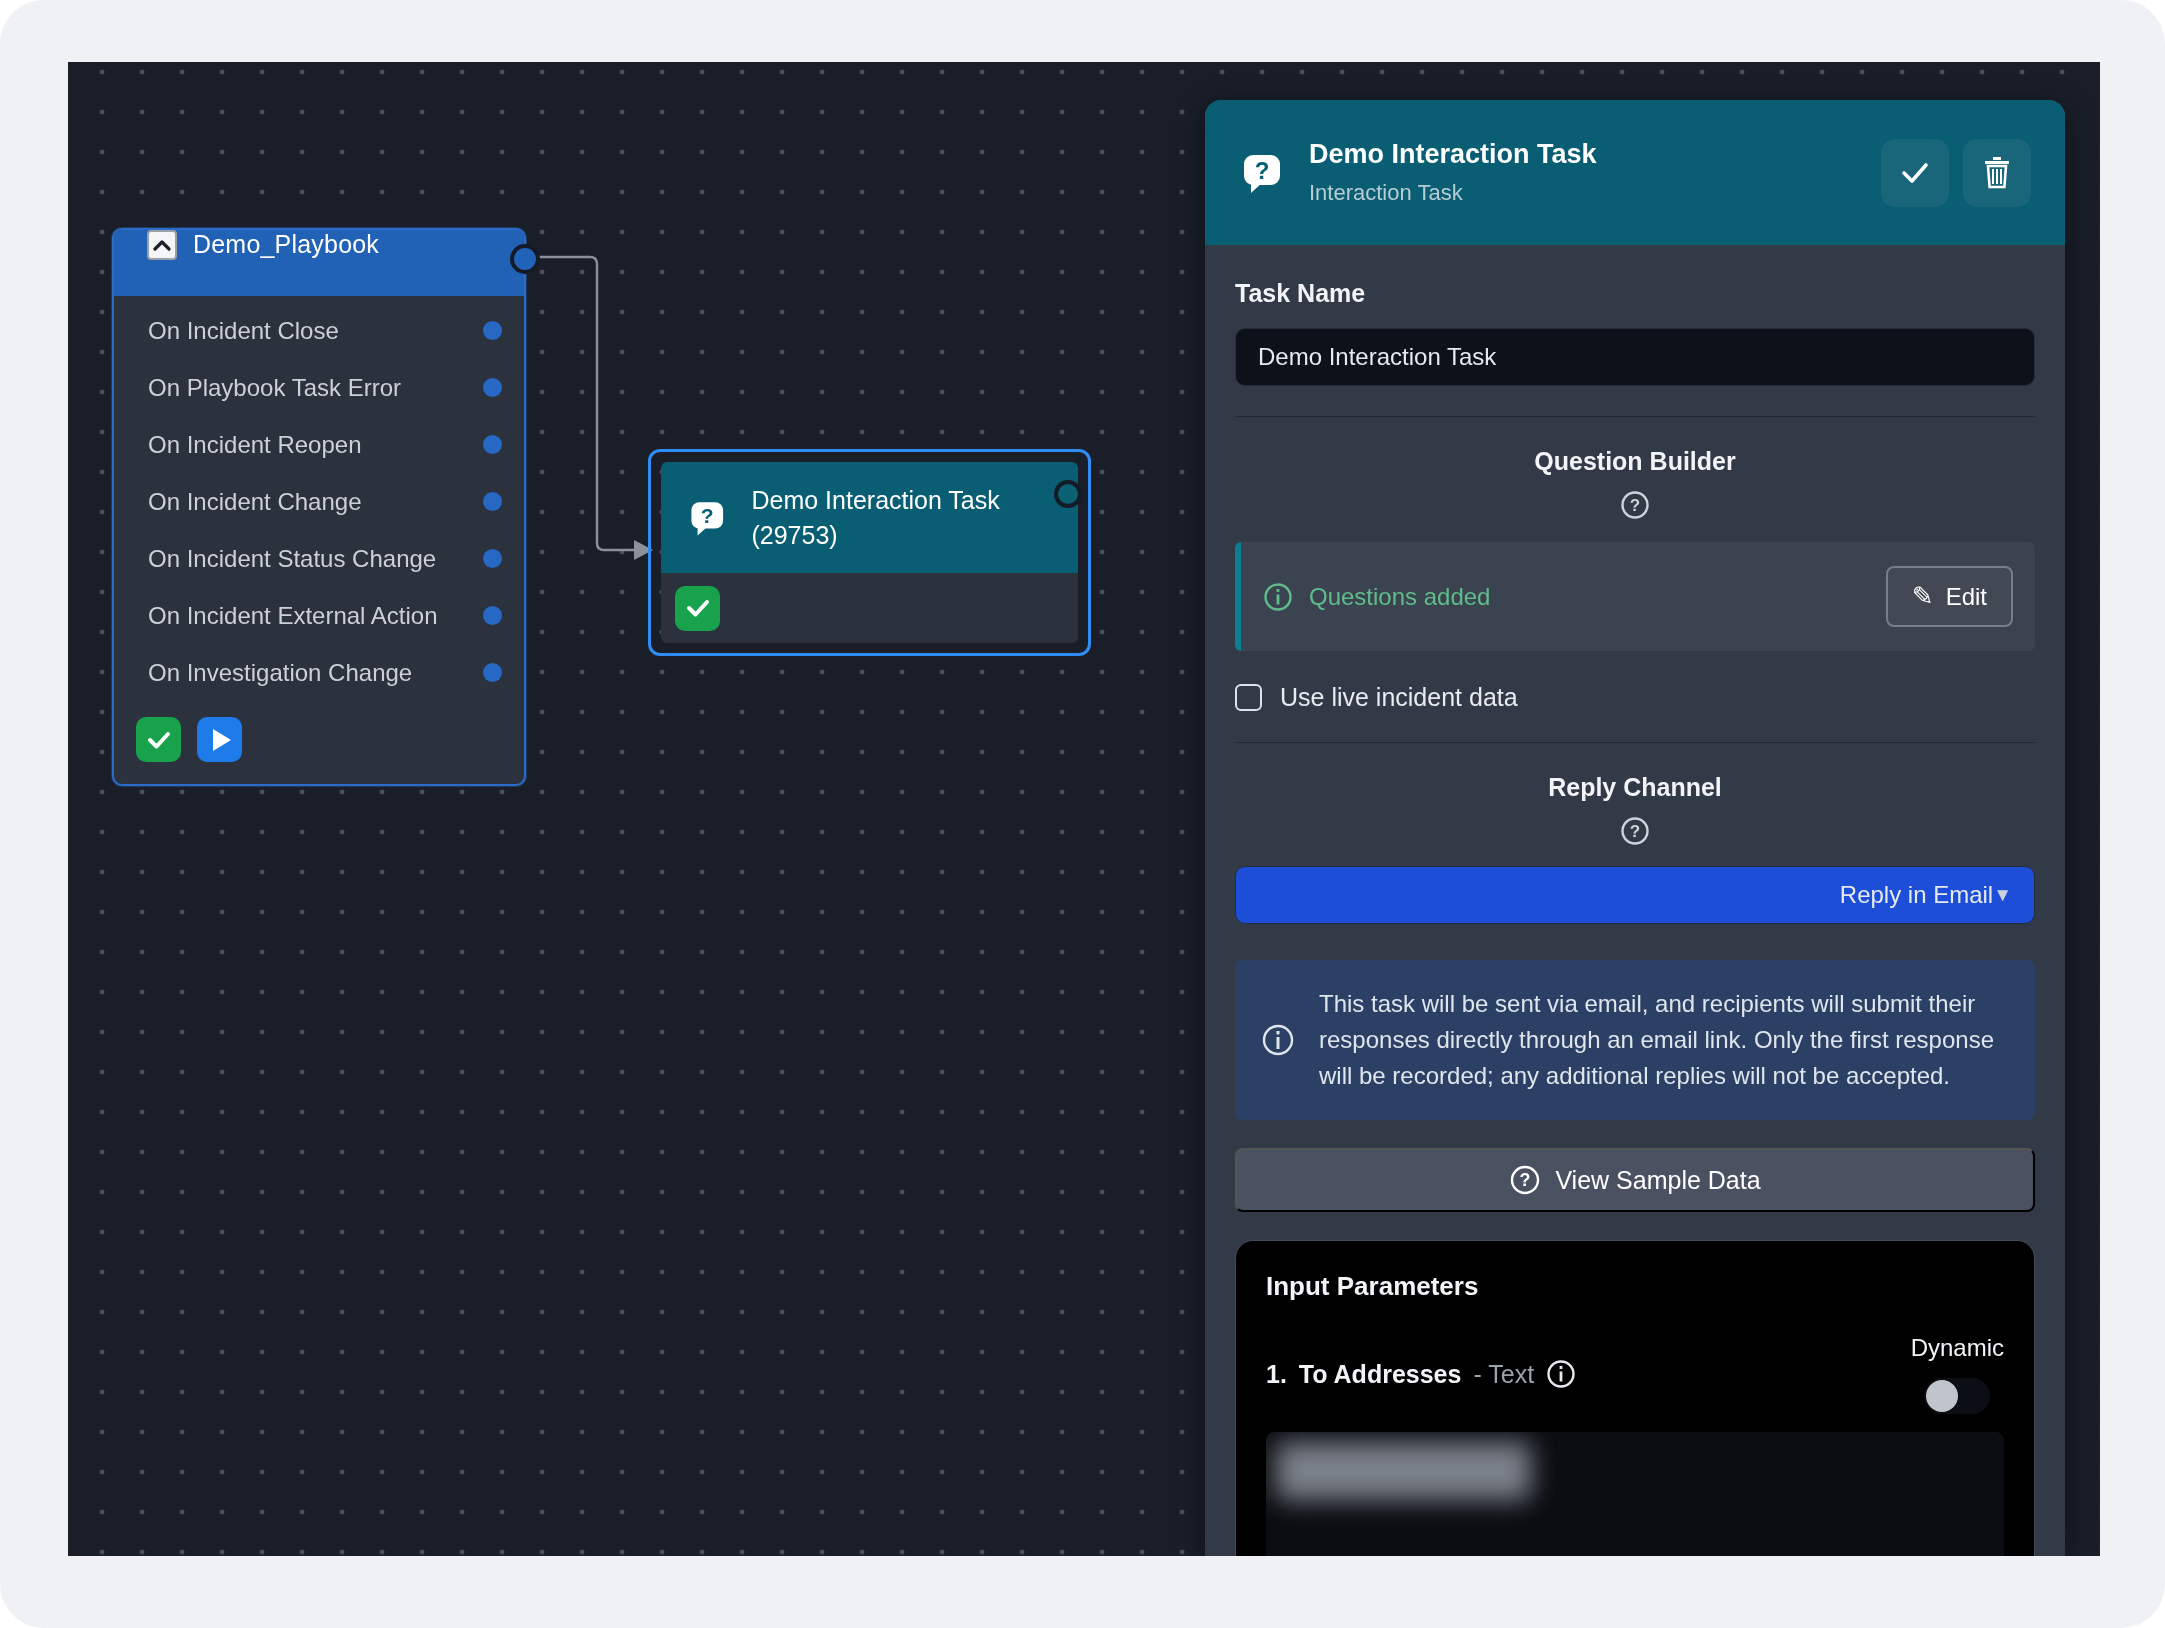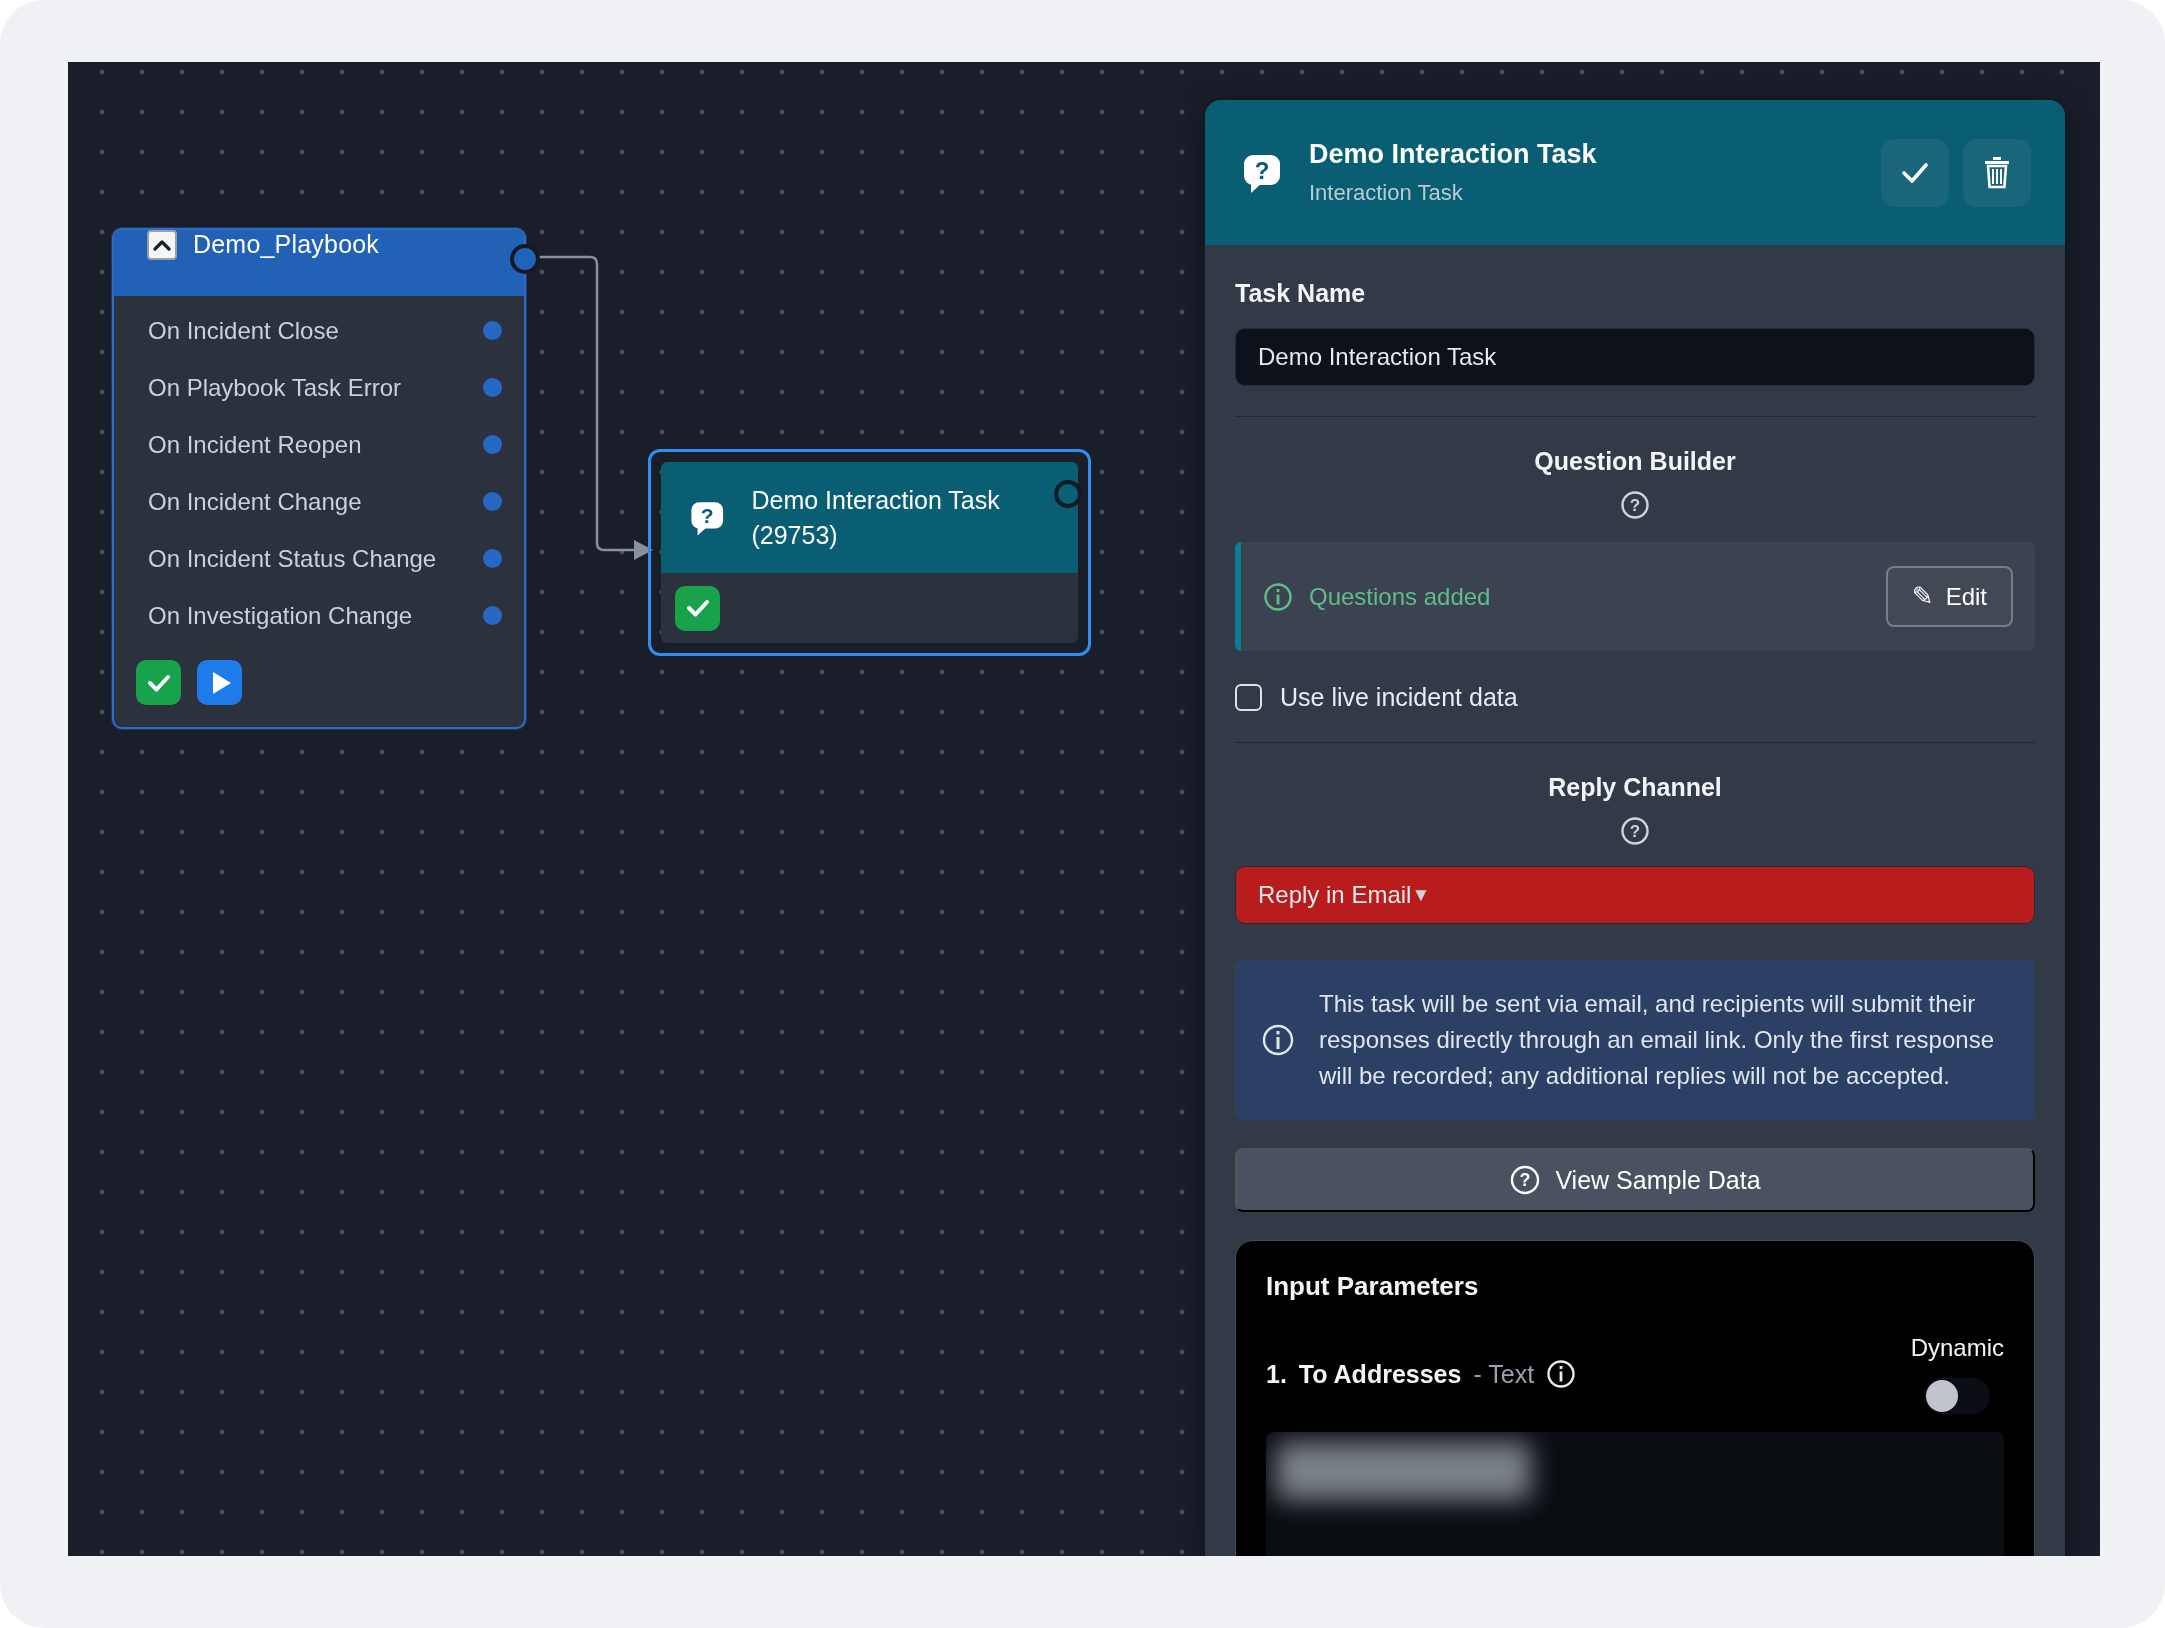--- a/index.html
+++ b/index.html
@@ -107,22 +107,22 @@
     display:flex; align-items:center; gap:12px; background:#424955; border:2px solid #767e8c;
     border-radius:8px; padding:13px 24px; color:#ffffff; font-size:24px;
   }
   .pencil { font-size:26px; color:#ffffff; }
 
   .check-row { margin-top:32px; display:flex; align-items:center; gap:18px; }
   .checkbox { width:27px; height:27px; border:2.5px solid #dfe3e9; border-radius:6px; background:transparent; flex:0 0 auto; }
   .check-label { color:#e8ebef; font-size:25px; }
 
   .select-box {
-    margin-top:20px; height:58px; background:#b91c1c; border:1px solid #262d3a; border-radius:10px;
-    display:flex; align-items:center; justify-content:flex-start; padding:0 22px;
+    margin-top:20px; height:58px; background:#1d4ed8; border:1px solid #262d3a; border-radius:10px;
+    display:flex; align-items:center; justify-content:flex-end; padding:0 22px;
   }
   .select-value { color:#e6e9ee; font-size:24px; }
   .caret { color:#cdd3da; font-size:19px; }
 
   .banner {
     margin-top:36px; background:#2b4064; border-radius:8px; padding:26px 26px;
     display:flex; align-items:center; gap:24px;
   }
   .banner-text { color:#dfe5ec; font-size:24px; line-height:36px; }
 
@@ -190,20 +190,24 @@
         <div class="pb-item">
           <span class="pb-item-label">On Incident Reopen</span>
           <span class="trigger-dot"></span>
         </div>
         <div class="pb-item">
           <span class="pb-item-label">On Incident Change</span>
           <span class="trigger-dot"></span>
         </div>
         <div class="pb-item">
           <span class="pb-item-label" style="max-width:300px">On Incident Status Change</span>
+          <span class="trigger-dot"></span>
+        </div>
+        <div class="pb-item">
+          <span class="pb-item-label" style="max-width:300px">On Incident External Action</span>
           <span class="trigger-dot"></span>
         </div>
         <div class="pb-item">
           <span class="pb-item-label" style="max-width:300px">On Investigation Change</span>
           <span class="trigger-dot"></span>
         </div>
       </div>
       <div class="pb-footer">
         <span class="sq-btn green">
           <svg width="24" height="20" viewBox="0 0 24 20">

